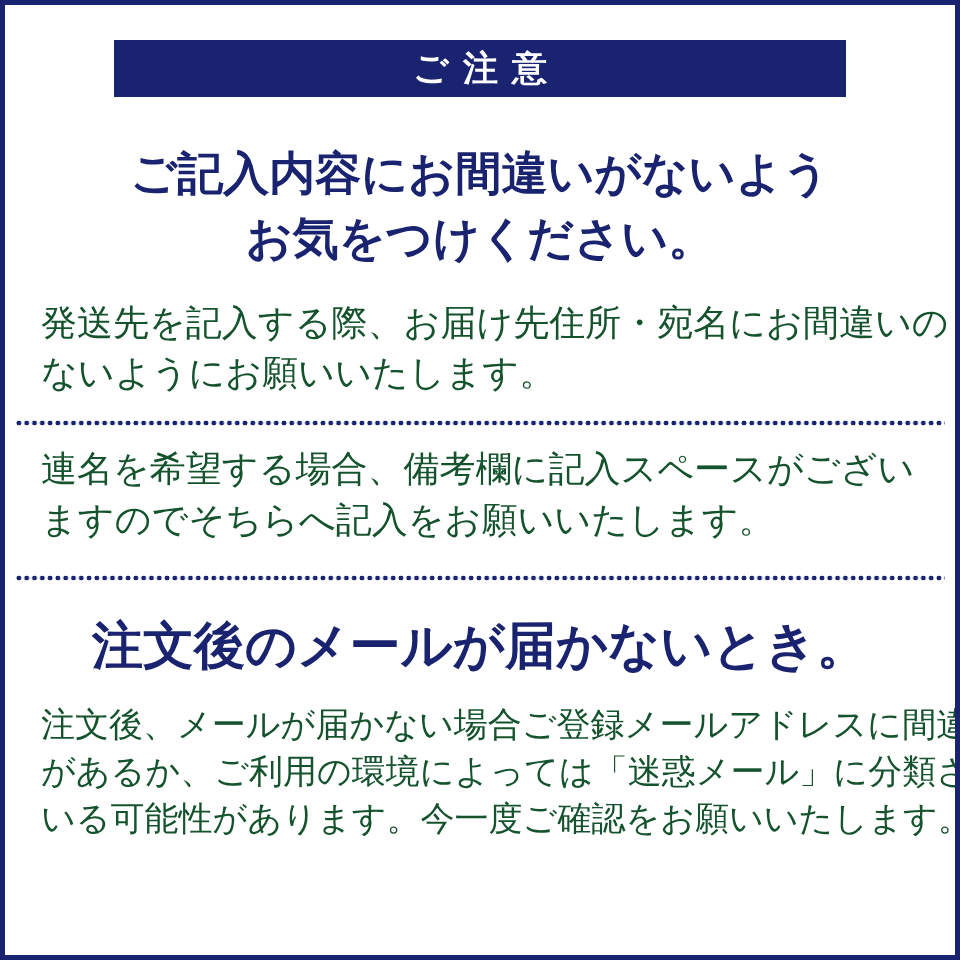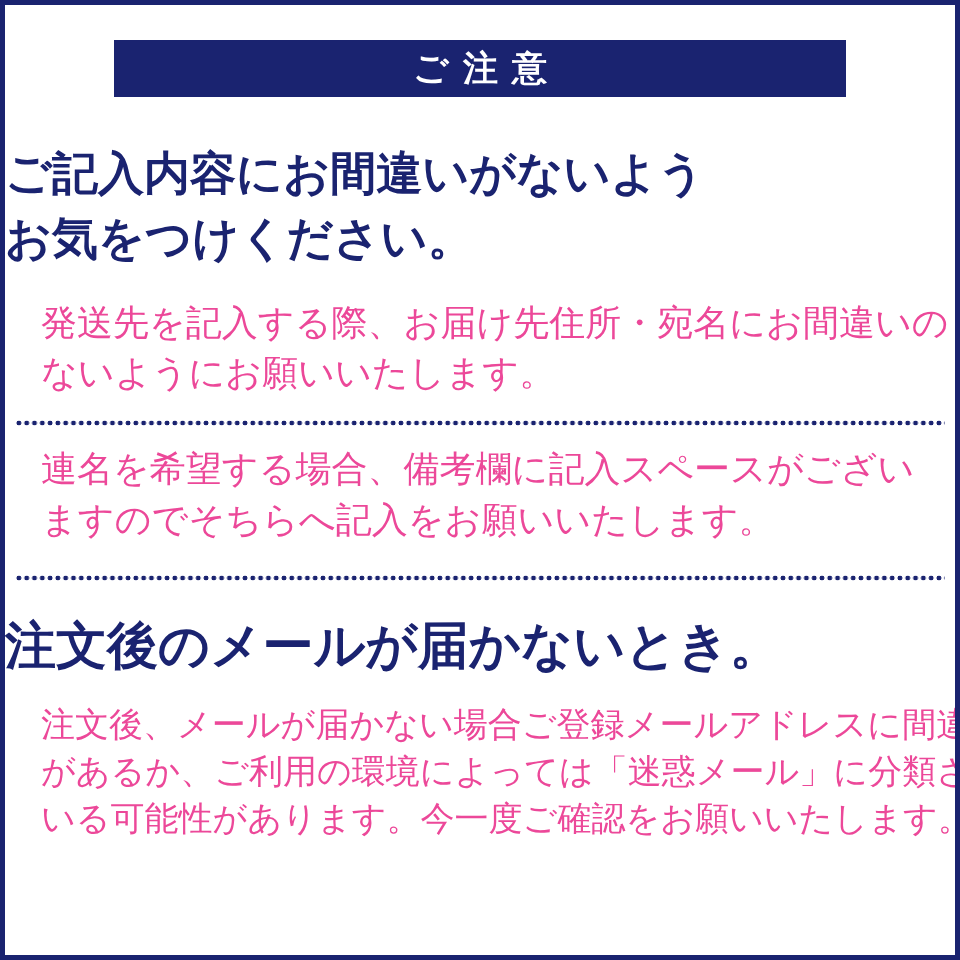--- a/index.html
+++ b/index.html
@@ -22,20 +22,21 @@
     display: flex;
     align-items: center;
     justify-content: center;
     font-size: 35px;
     font-weight: bold;
     letter-spacing: 14px;
     text-indent: 14px;
   }
   .heading {
     margin: 0;
+    text-align: center;
     color: #1A2370;
     font-weight: bold;
     white-space: pre;
   }
   .heading-1 {
     margin-top: 44px;
     font-size: 46px;
     line-height: 1.42;
   }
   .heading-2 {
@@ -43,21 +44,21 @@
     font-size: 42px;
     line-height: 1.3;
   }
   .heading-3 {
     margin-top: 32px;
     font-size: 51px;
     line-height: 1.3;
   }
   .body-text {
     margin: 12px 36px;
-    color: #ec4899;
+    color: #14532d;
     white-space: pre;
     font-weight: normal;
   }
   .body-1 { margin-top: 26px; font-size: 36px; line-height: 1.40; }
   .body-2 { margin-top: 18px; font-size: 36px; line-height: 1.40; }
   .body-3 { margin-top: 22px; font-size: 34px; line-height: 1.38; }
   .dotted-divider {
     width: 930px;
     height: 6px;
     margin: 0 auto;

